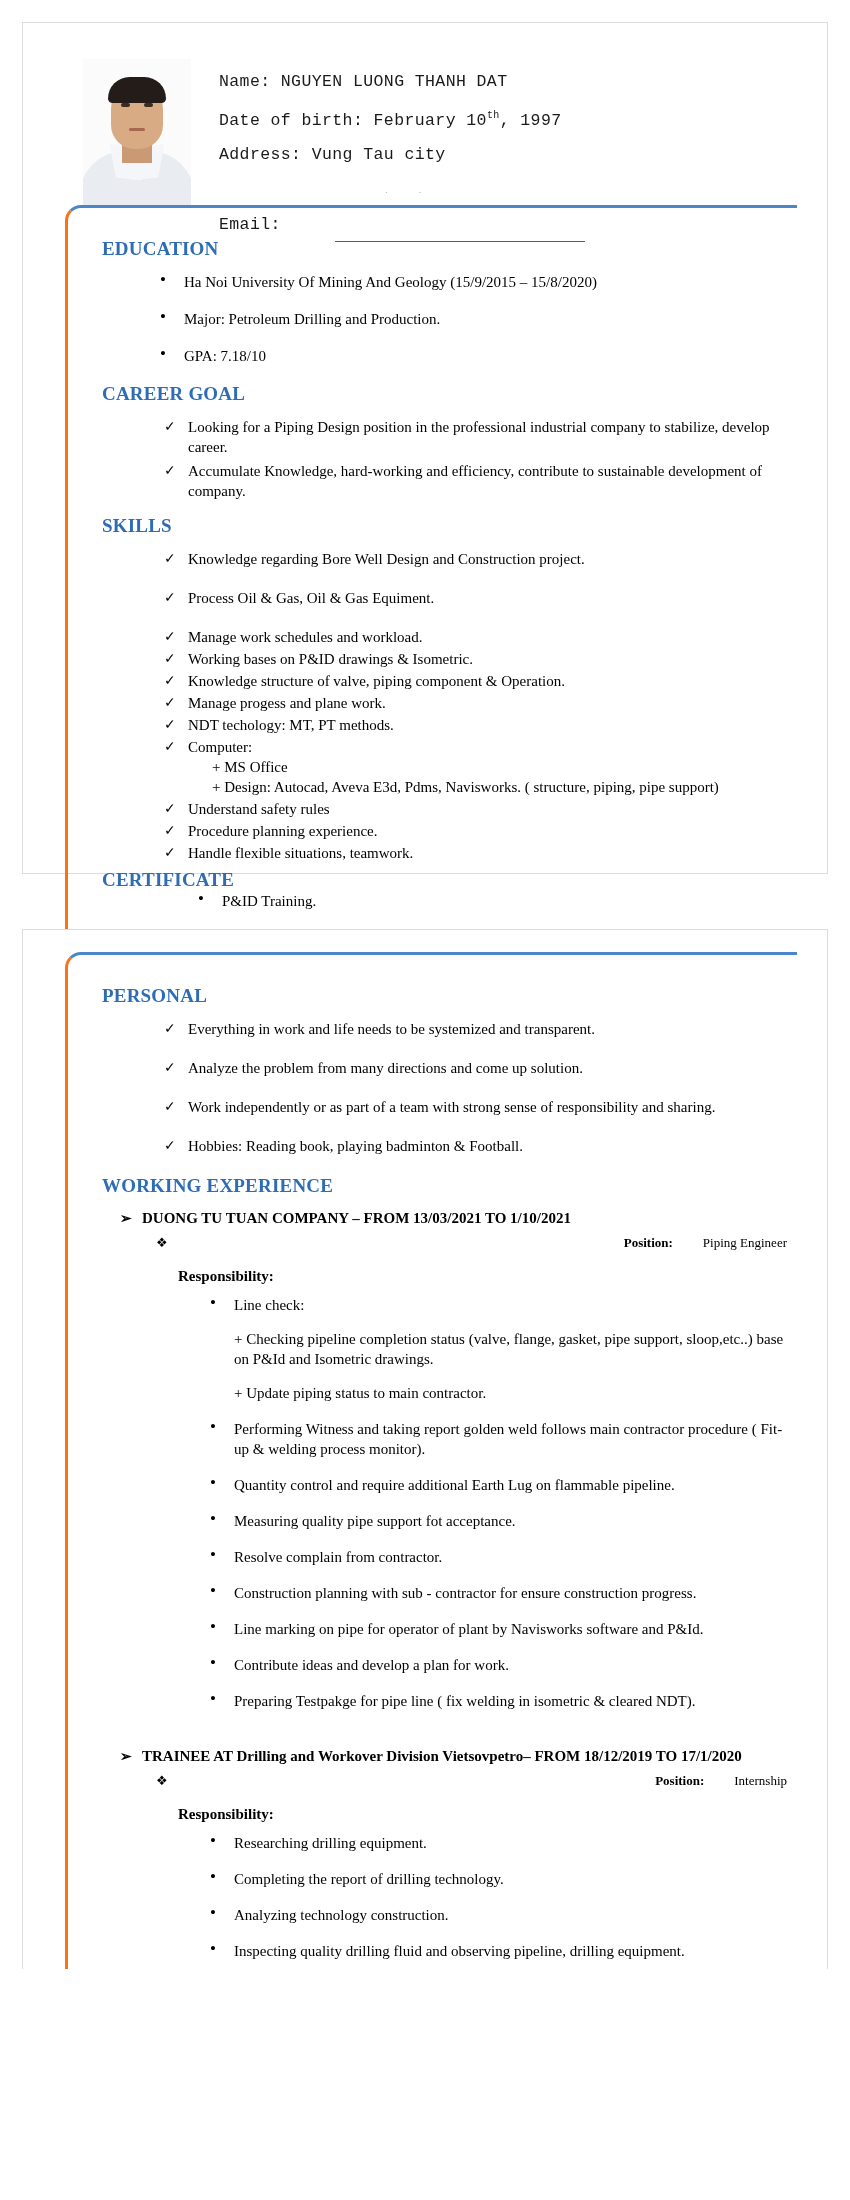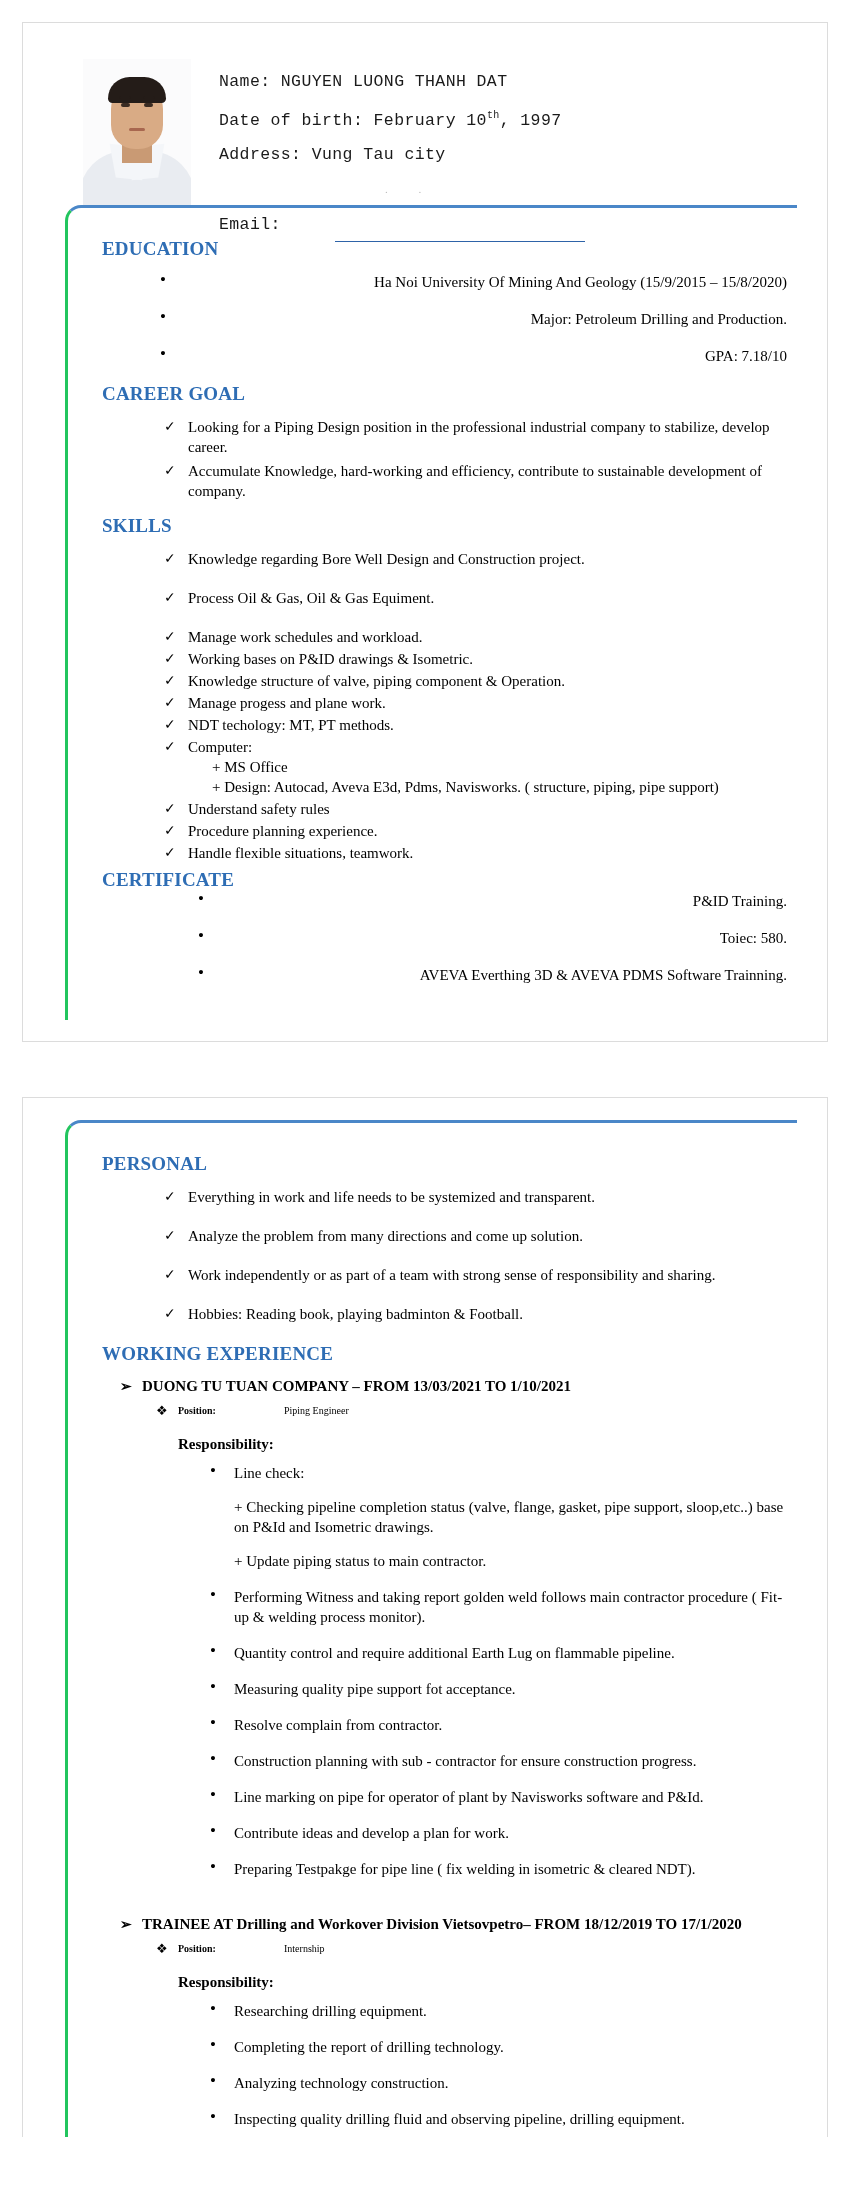--- a/index.html
+++ b/index.html
@@ -16,21 +16,21 @@
   }
 
   .page {
     position: relative;
     width: 806px;
     margin: 0 auto;
     background: #ffffff;
     border: 1px solid #dcdcdc;
   }
 
-  .page-1 { margin-top: 22px; height: 1020px; }
+  .page-1 { margin-top: 22px; height: 852px; }
   .page-2 { margin-top: 55px; height: 1040px; border-bottom: none; }
 
   
   .header {
     display: flex;
     align-items: flex-start;
     padding: 20px 0 0 60px;
     height: 182px;
   }
   .photo {
@@ -120,21 +120,21 @@
     top: 160px;
     font-size: 11px;
     color: #b9b9b9;
     letter-spacing: 14px;
   }
 
   
   .frame {
     position: relative;
     margin: 0 30px 0 42px;
-    border-left: 3px solid #22c55e;
+    border-left: 3px solid #f97316;
     border-top: 3px solid #4a87c8;
     border-top-left-radius: 16px;
     padding: 16px 10px 18px 18px;
   }
   .frame.page2 { border-top-right-radius: 0; }
 
   h2.section {
     color: #2e6db4;
     font-size: 19px;
     font-weight: bold;
@@ -153,21 +153,20 @@
     position: relative;
     font-size: 15px;
     line-height: 20px;
     color: #000;
   }
   
   ul.disc { margin-left: 72px; }
   ul.disc li {
     padding-left: 26px;
     margin-bottom: 17px;
-    text-align: right;
   }
   ul.disc li::before {
     content: "\2022";
     position: absolute;
     left: 2px; top: -2px;
     font-size: 17px;
   }
   
   ul.check { margin-left: 78px; }
   ul.check li {
@@ -201,22 +200,23 @@
   .job-title::before {
     content: "\27A2";
     position: absolute;
     left: 0; top: 0;
     font-size: 14px;
   }
   .position-row {
     position: relative;
     margin: 0 0 0 70px;
     padding-left: 22px;
-    font-size: 10px;
+    font-size: 13px;
     line-height: 22px;
+    text-align: right;
   }
   .position-row::before {
     content: "\2756";
     position: absolute;
     left: 0; top: 0;
     font-size: 13px;
   }
   .position-row b { display: inline-block; min-width: 76px; }
   .position-row .val { margin-left: 30px; }
   .resp-head {

